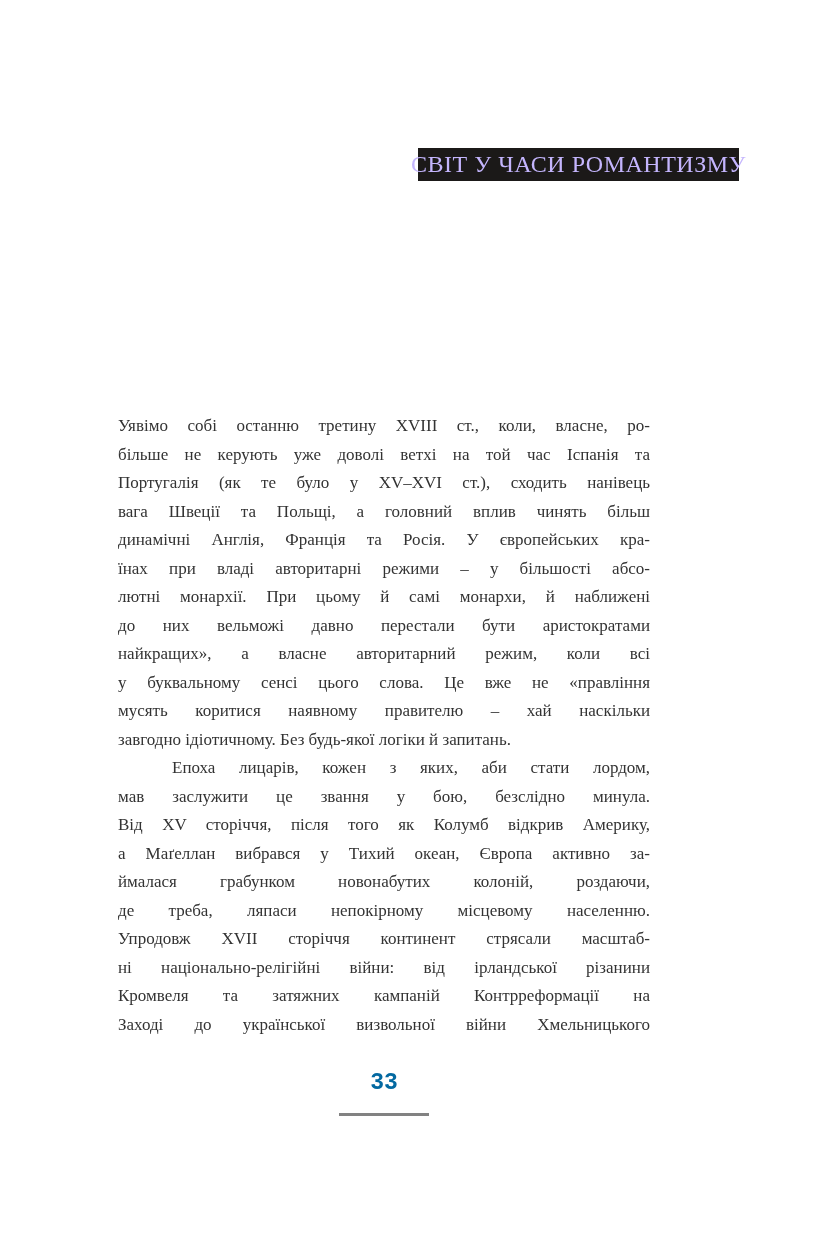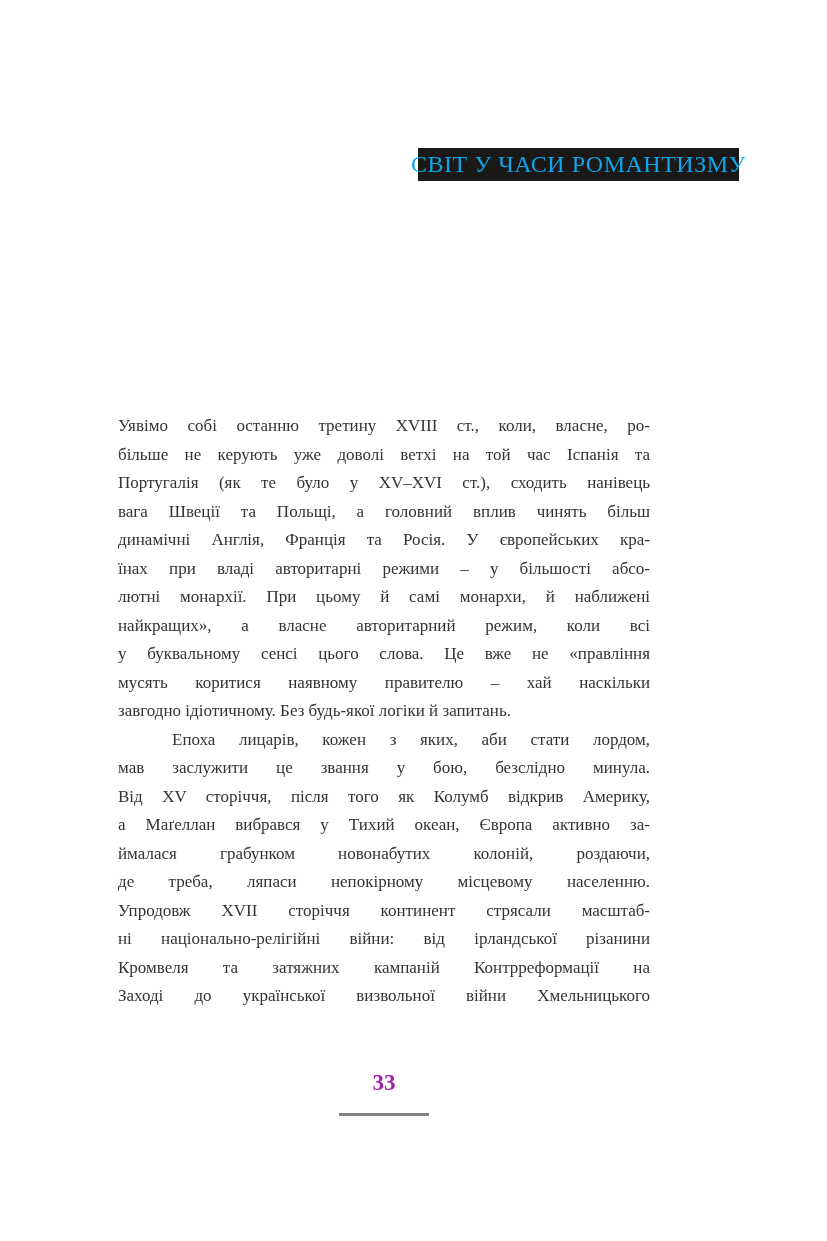--- a/index.html
+++ b/index.html
@@ -17,21 +17,21 @@
     left: 418px;
     top: 148px;
     width: 321px;
     height: 33px;
     background: #1b1918;
     display: flex;
     align-items: center;
     justify-content: center;
   }
   .header-title {
-    color: #0ea5e9;
+    color: #c4b5fd;
     font-size: 24px;
     letter-spacing: 0.5px;
     white-space: nowrap;
     font-family: "Liberation Serif", serif;
   }
   .body-text {
     position: absolute;
     left: 118px;
     top: 412px;
     width: 532px;
@@ -55,22 +55,22 @@
   .footer {
     position: absolute;
     left: 118px;
     top: 1070px;
     width: 532px;
     text-align: center;
   }
   .page-number {
     font-weight: bold;
     font-size: 23px;
-    color: #a21caf;
-    font-family: Liberation Serif, serif;
+    color: #0369a1;
+    font-family: Liberation Mono, monospace;
   }
   .footer-rule {
     width: 90px;
     height: 3px;
     background: #828282;
     margin: 17px auto 0 auto;
   }
 </style>
 </head>
 <body>
@@ -84,20 +84,21 @@
   <div class="body-text">
 
     <div>
       <div class="ln">Уявімо собі останню третину XVIII ст., коли, власне, ро-</div>
       <div class="ln">більше не керують уже доволі ветхі на той час Іспанія та</div>
       <div class="ln">Португалія (як те було у XV–XVI ст.), сходить нанівець</div>
       <div class="ln">вага Швеції та Польщі, а головний вплив чинять більш</div>
       <div class="ln">динамічні Англія, Франція та Росія. У європейських кра-</div>
       <div class="ln">їнах при владі авторитарні режими – у більшості абсо-</div>
       <div class="ln">лютні монархії. При цьому й самі монархи, й наближені</div>
+      <div class="ln">до них вельможі давно перестали бути аристократами</div>
       <div class="ln">найкращих», а власне авторитарний режим, коли всі</div>
       <div class="ln">у буквальному сенсі цього слова. Це вже не «правління</div>
       <div class="ln">мусять коритися наявному правителю – хай наскільки</div>
       <div class="ln ln-end">завгодно ідіотичному. Без будь-якої логіки й запитань.</div>
     </div>
 
     <div>
       <div class="ln ln-indent">Епоха лицарів, кожен з яких, аби стати лордом,</div>
       <div class="ln">мав заслужити це звання у бою, безслідно минула.</div>
       <div class="ln">Від XV сторіччя, після того як Колумб відкрив Америку,</div>

